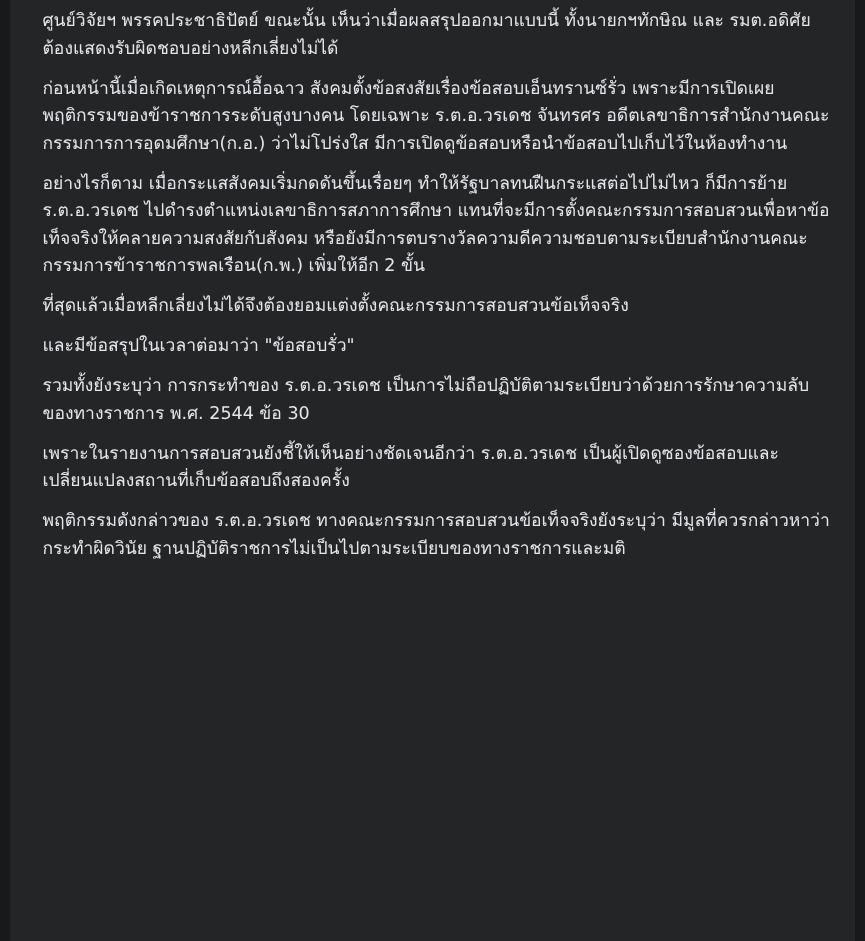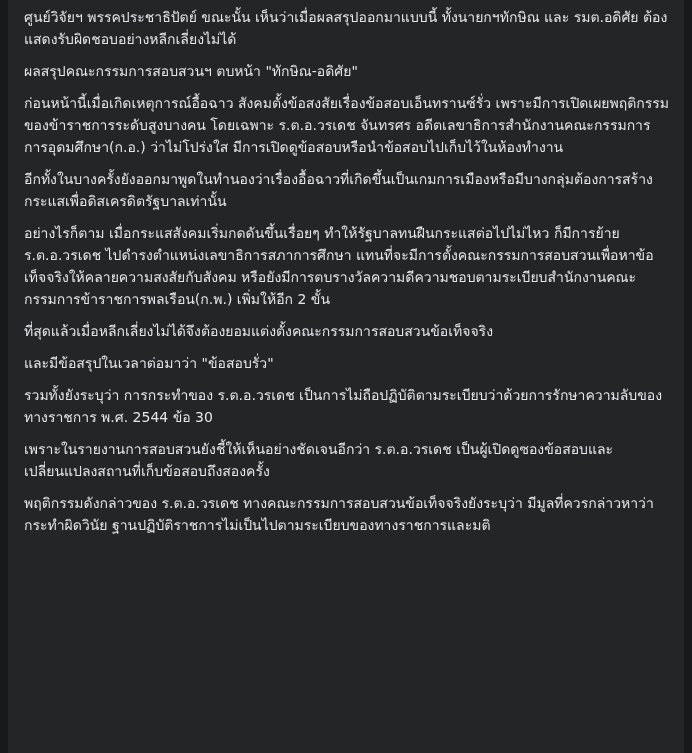--- a/index.html
+++ b/index.html
@@ -28,35 +28,33 @@
     overflow: hidden;
   }
   .post-body {
     padding: 0 12px 0 14px;
     font-family: "DejaVu Sans", "Liberation Sans", sans-serif;
     font-size: 14px;
     line-height: 22px;
     color: #e4e6eb;
   }
   .para {
-    margin: 0 0 10px 2px;
+    margin: 0 0 10px 12px;
     word-wrap: break-word;
   }
   .para:first-child { margin-top: 6px; }
 </style>
 </head>
 <body>
 
 <div class="frame">
   <div class="post">
     <div class="post-body">
       <p class="para">ศูนย์วิจัยฯ พรรคประชาธิปัตย์ ขณะนั้น เห็นว่าเมื่อผลสรุปออกมาแบบนี้ ทั้งนายกฯทักษิณ และ รมต.อดิศัย ต้องแสดงรับผิดชอบอย่างหลีกเลี่ยงไม่ได้</p>
-      <p class="para">ผลสรุปคณะกรรมการสอบสวนฯ ตบหน้า "ทักษิณ-อดิศัย"</p>
       <p class="para">ก่อนหน้านี้เมื่อเกิดเหตุการณ์อื้อฉาว สังคมตั้งข้อสงสัยเรื่องข้อสอบเอ็นทรานซ์รั่ว เพราะมีการเปิดเผยพฤติกรรมของข้าราชการระดับสูงบางคน โดยเฉพาะ ร.ต.อ.วรเดช จันทรศร อดีตเลขาธิการสำนักงานคณะกรรมการการอุดมศึกษา(ก.อ.) ว่าไม่โปร่งใส มีการเปิดดูข้อสอบหรือนำข้อสอบไปเก็บไว้ในห้องทำงาน</p>
-      <p class="para">อีกทั้งในบางครั้งยังออกมาพูดในทำนองว่าเรื่องอื้อฉาวที่เกิดขึ้นเป็นเกมการเมืองหรือมีบางกลุ่มต้องการสร้างกระแสเพื่อดิสเครดิตรัฐบาลเท่านั้น</p>
       <p class="para">อย่างไรก็ตาม เมื่อกระแสสังคมเริ่มกดดันขึ้นเรื่อยๆ ทำให้รัฐบาลทนฝืนกระแสต่อไปไม่ไหว ก็มีการย้าย ร.ต.อ.วรเดช ไปดำรงตำแหน่งเลขาธิการสภาการศึกษา แทนที่จะมีการตั้งคณะกรรมการสอบสวนเพื่อหาข้อเท็จจริงให้คลายความสงสัยกับสังคม หรือยังมีการตบรางวัลความดีความชอบตามระเบียบสำนักงานคณะกรรมการข้าราชการพลเรือน(ก.พ.) เพิ่มให้อีก 2 ขั้น</p>
       <p class="para">ที่สุดแล้วเมื่อหลีกเลี่ยงไม่ได้จึงต้องยอมแต่งตั้งคณะกรรมการสอบสวนข้อเท็จจริง</p>
       <p class="para">และมีข้อสรุปในเวลาต่อมาว่า "ข้อสอบรั่ว"</p>
       <p class="para">รวมทั้งยังระบุว่า การกระทำของ ร.ต.อ.วรเดช เป็นการไม่ถือปฏิบัติตามระเบียบว่าด้วยการรักษาความลับของทางราชการ พ.ศ. 2544 ข้อ 30</p>
       <p class="para">เพราะในรายงานการสอบสวนยังชี้ให้เห็นอย่างชัดเจนอีกว่า ร.ต.อ.วรเดช เป็นผู้เปิดดูซองข้อสอบและเปลี่ยนแปลงสถานที่เก็บข้อสอบถึงสองครั้ง</p>
       <p class="para">พฤติกรรมดังกล่าวของ ร.ต.อ.วรเดช ทางคณะกรรมการสอบสวนข้อเท็จจริงยังระบุว่า มีมูลที่ควรกล่าวหาว่ากระทำผิดวินัย ฐานปฏิบัติราชการไม่เป็นไปตามระเบียบของทางราชการและมติ</p>
 
     </div>
   </div>
 </div>

